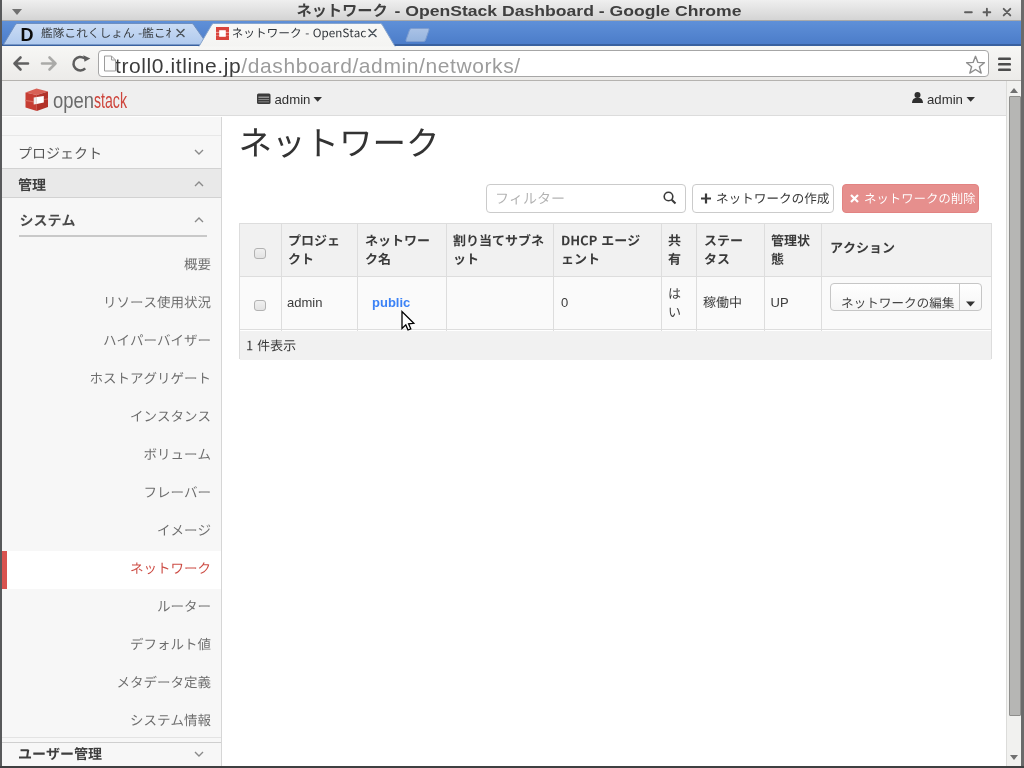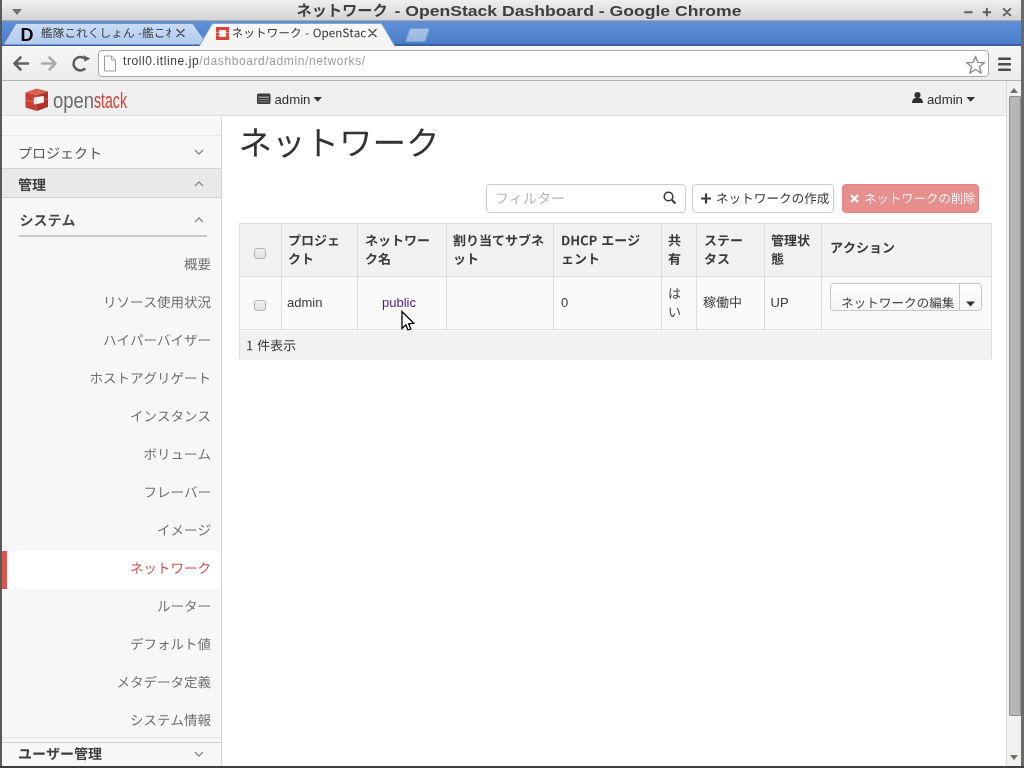--- a/index.html
+++ b/index.html
@@ -13,21 +13,21 @@
   border-top:6px solid #707070; border-bottom:none; }
 
 #tabstrip { left:0; top:21px; width:1024px; height:25px;
   background:linear-gradient(#5f90d8,#4a7bc8); border-bottom:0; }
 #tabline { left:0; top:44px; width:1024px; height:2px; background:#39619f; }
 
 #toolbar { left:0; top:46px; width:1024px; height:35px;
   background:linear-gradient(#f7f7f5,#ecebe9); border-bottom:1px solid #b5b3b0; }
 #addrbar { left:98px; top:50px; width:891px; height:27px; background:#fff;
   border:1px solid #a6a6a6; border-radius:4px; }
-#url { position:absolute; left:24px; top:3px; font-size:12px; letter-spacing:0.6px; color:#9c9c9c; white-space:nowrap; }
+#url { position:absolute; left:16px; top:3px; font-size:21px; letter-spacing:0.6px; color:#9c9c9c; white-space:nowrap; }
 #url b { color:#3c3c3c; font-weight:normal; }
 
 #osheader { left:2px; top:81px; width:1004px; height:35px; background:#efefef;
   border-bottom:1px solid #dcdcdc; }
 
 #sidebar { left:2px; top:117px; width:220px; height:649px; background:#f7f7f7;
   border-right:1px solid #d6d6d6; }
 .srow { left:0; width:219px; }
 #sb-top { top:0; height:19px; border-bottom:1px solid #e8e8e8; }
 #sb-kanri { top:51px; height:30px; background:#e9e9e9;
@@ -52,21 +52,21 @@
 #trow { left:0; top:53px; width:751px; height:53px; background:#fafafa; border-bottom:1px solid #ddd; }
 #tfoot { left:0; top:107px; width:751px; height:29px; background:#f1f1f1; }
 .vline { top:0; width:1px; height:107px; background:#ddd; }
 .cb { width:11.5px; height:11.5px; background:linear-gradient(#f0f0f0,#e3e3e3);
   border:1px solid #b2b2b2; border-radius:3px; }
 #cb1 { left:14px; top:23.5px; }
 #cb2 { left:14px; top:75.5px; }
 span.cell { position:absolute; }
 .cell { font-size:13px; color:#3c3c3c; }
 #c-admin { left:47px; top:70.5px; }
-#c-public { left:142px; top:70.5px; color:#4c1d95; }
+#c-public { left:132px; top:70.5px; color:#3b82f6;font-weight:bold; }
 #c-zero { left:321px; top:70.5px; }
 #c-up { left:530.5px; top:70.5px; }
 
 #btn-edit { left:608px; top:166px; width:152px; height:28px; background:linear-gradient(#ffffff,#f5f5f5);
   border:1px solid #c6c6c6; border-radius:4px; }
 #btn-edit-div { left:737px; top:166px; width:1px; height:28px; background:#c6c6c6; }
 
 #scroll { left:1006px; top:81px; width:15px; height:685px; background:#f1f1ef;
   border-left:1px solid #dcdcda; }
 #sthumb { left:2px; top:15px; width:12px; height:620px; background:#b6b6b4;

